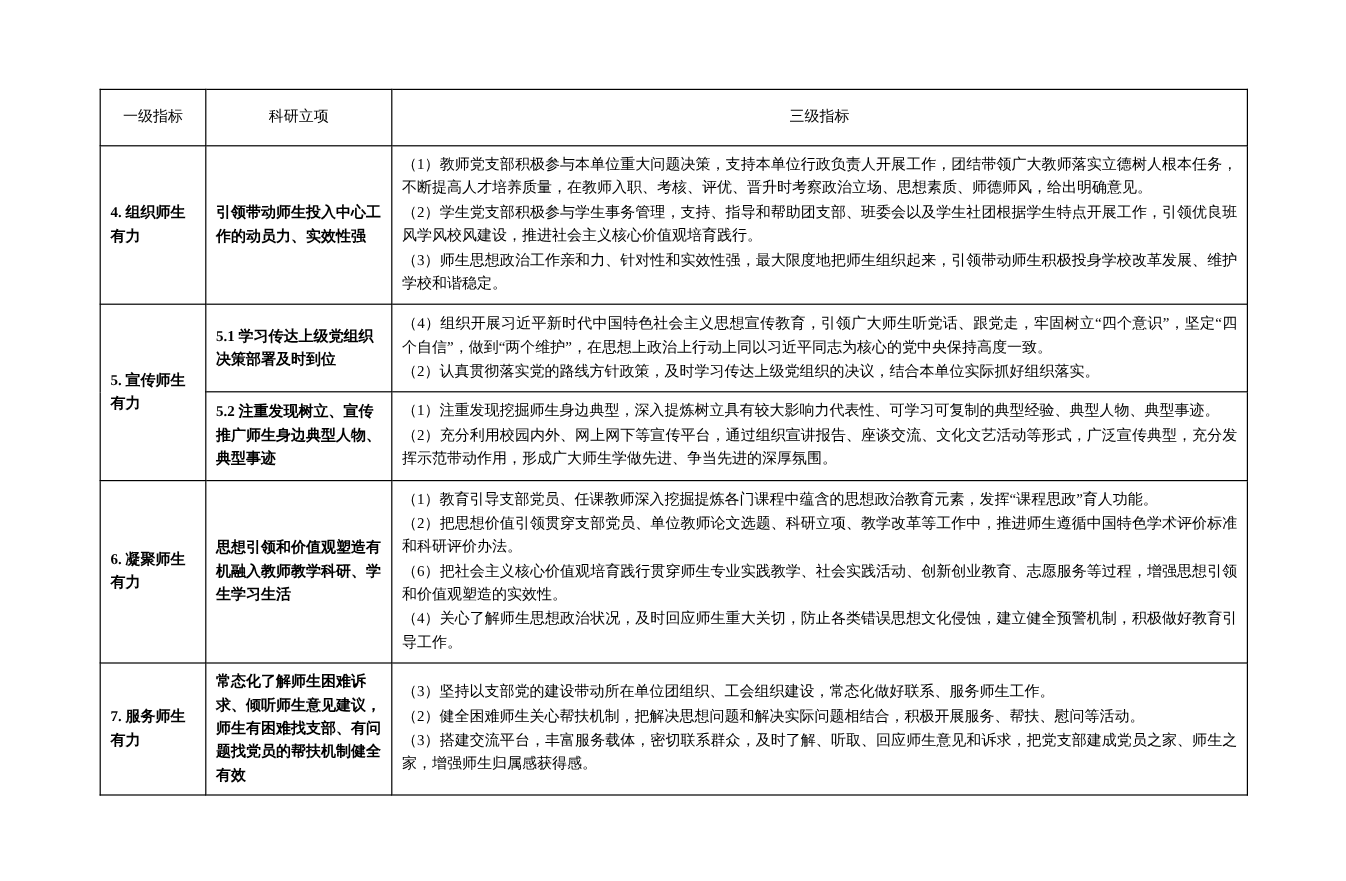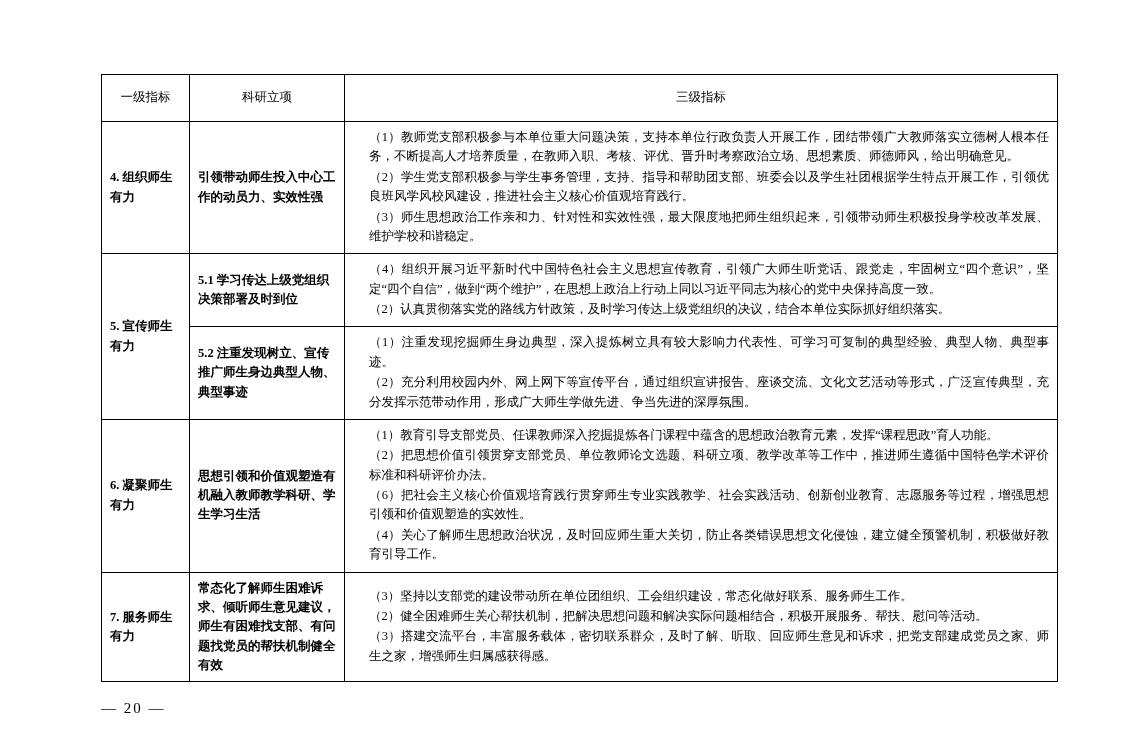--- a/index.html
+++ b/index.html
@@ -10,21 +10,21 @@
   body {
     width: 1122px;
     height: 734px;
     font-family: "Liberation Serif", "DejaVu Serif", serif;
     color: #000000;
     position: relative;
     overflow: hidden;
   }
   .page {
     position: absolute;
-    left: 18px; top: 0;
+    left: 0; top: 0;
     width: 1020px;
     height: 734px;
   }
   table.indicator-table {
     position: absolute;
     left: 83px;
     top: 74px;
     width: 956px;
     border-collapse: collapse;
     table-layout: fixed;
@@ -55,21 +55,21 @@
   }
   td.lvl2 {
     padding: 6px 10px;
   }
   td.lvl3 {
     text-align: justify;
     text-justify: inter-ideograph;
     padding: 8px 10px 8px 10px;
   }
   td.lvl3 p {
-    margin: 0 0 1px 16px;
+    margin: 0 0 1px 0;
     text-indent: 0;
   }
   .footer {
     position: absolute;
     left: 83px;
     top: 700px;
     width: 956px;
     font-size: 15px;
     letter-spacing: 2px;
     color: #000;
@@ -140,17 +140,14 @@
         <td class="lvl3">
           <p>（3）坚持以支部党的建设带动所在单位团组织、工会组织建设，常态化做好联系、服务师生工作。</p>
           <p>（2）健全困难师生关心帮扶机制，把解决思想问题和解决实际问题相结合，积极开展服务、帮扶、慰问等活动。</p>
           <p>（3）搭建交流平台，丰富服务载体，密切联系群众，及时了解、听取、回应师生意见和诉求，把党支部建成党员之家、师生之家，增强师生归属感获得感。</p>
         </td>
       </tr>
 
     </tbody>
   </table>
 
-  <div class="footer">
-    <span>— 20 —</span>
-  </div>
 
 </div>
 
 </body></html>

